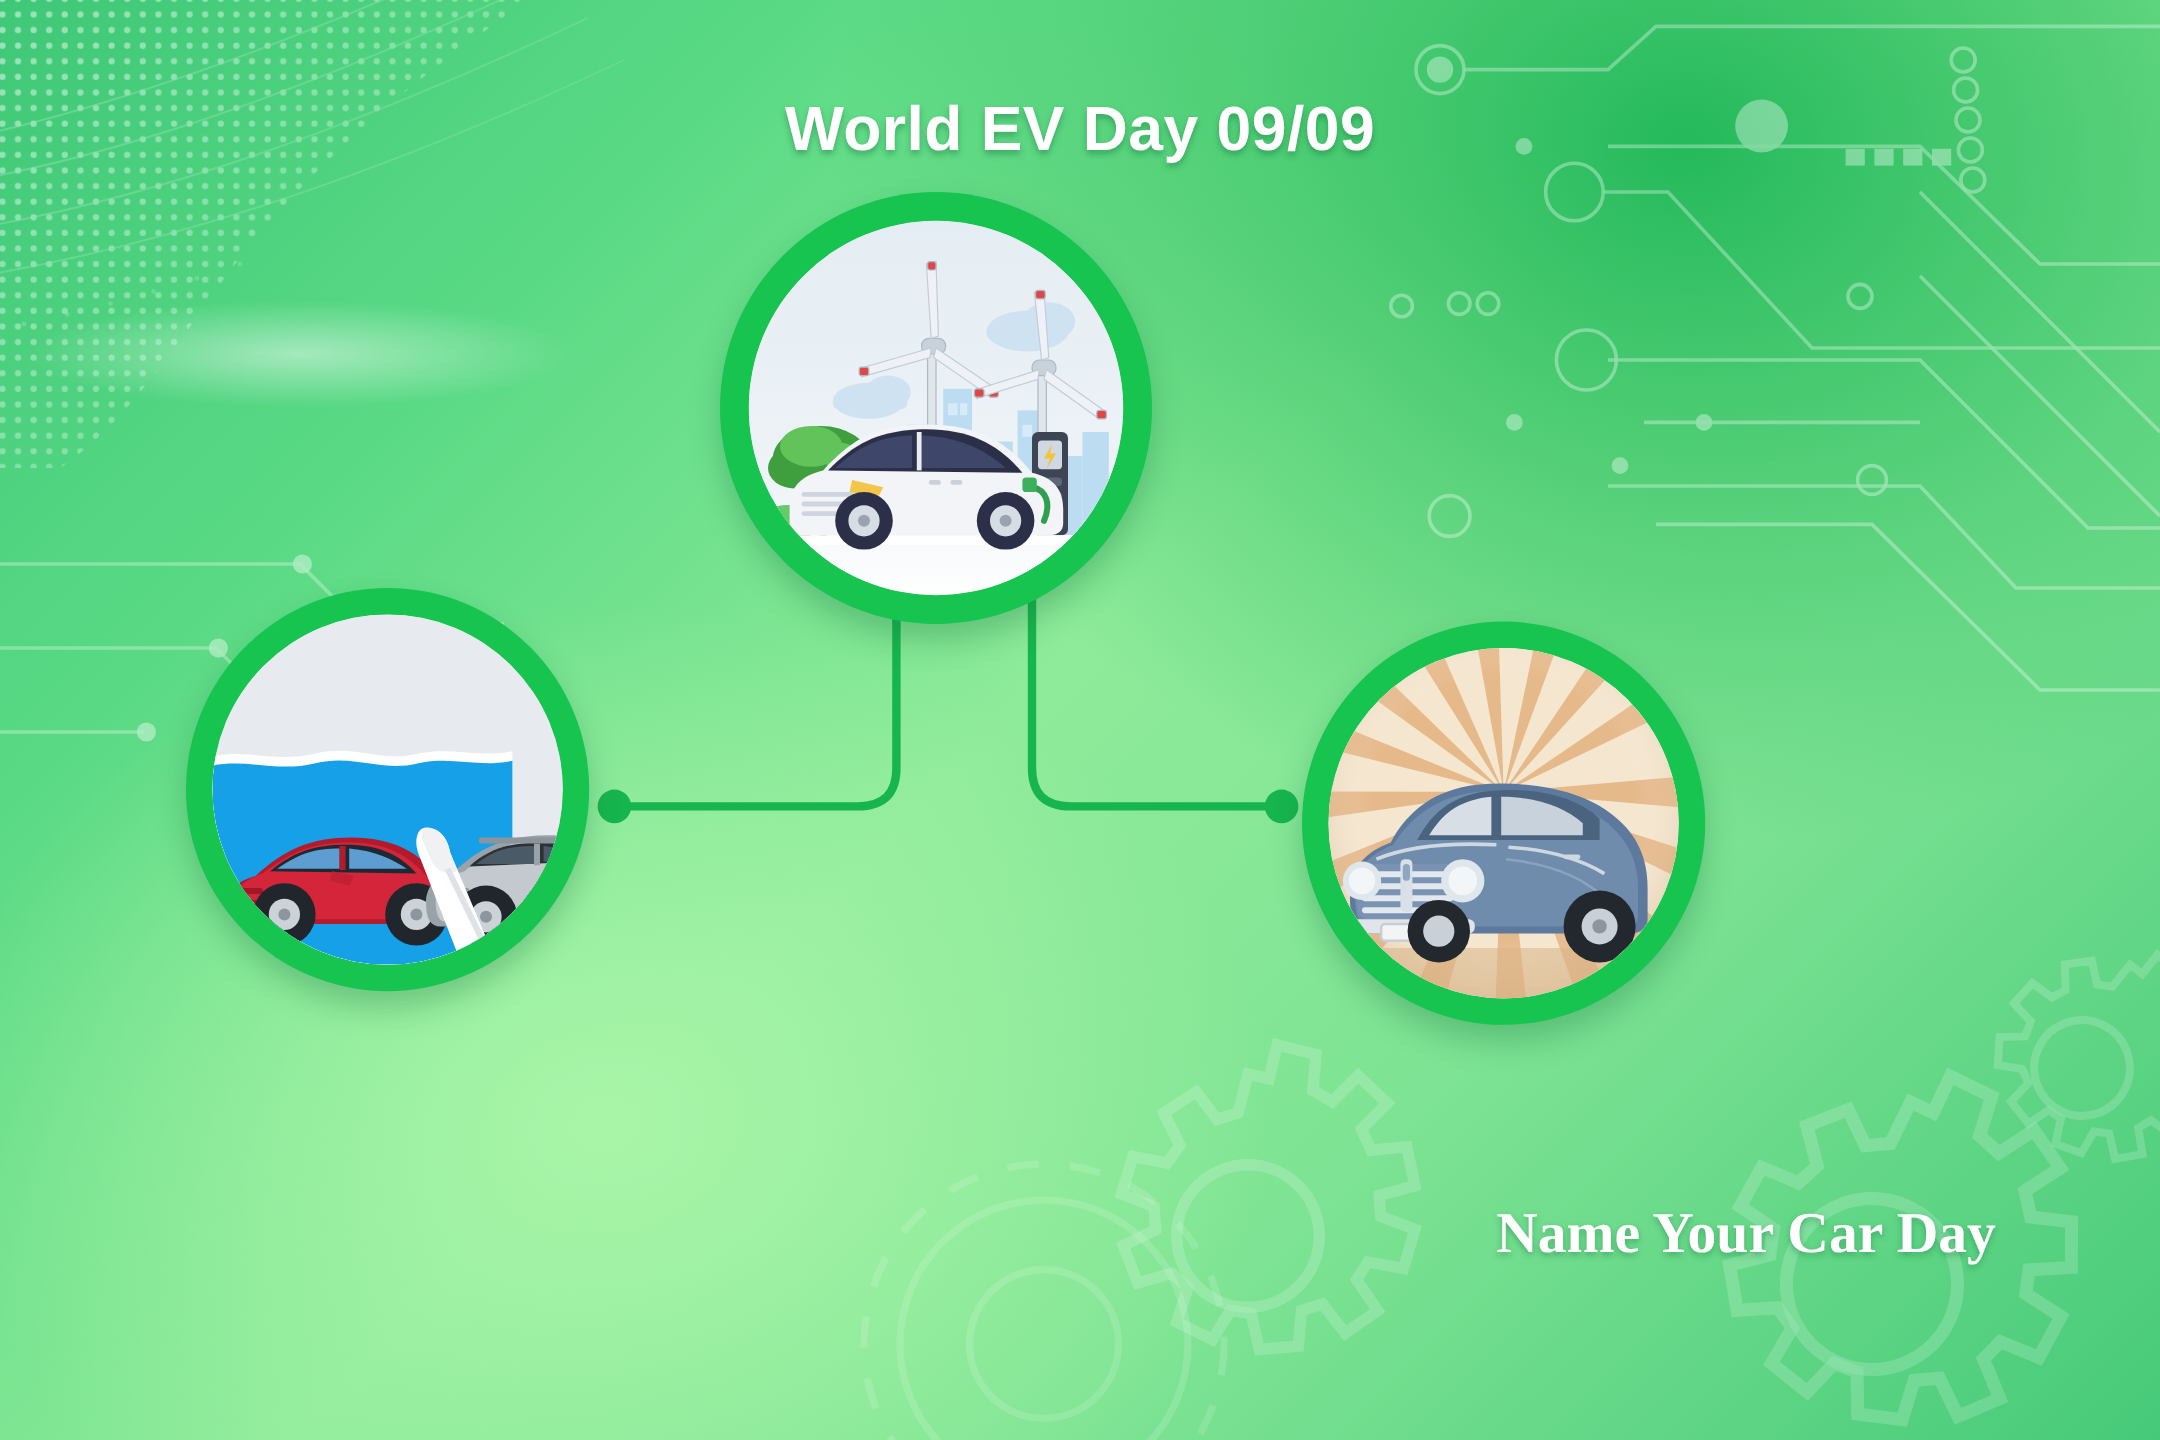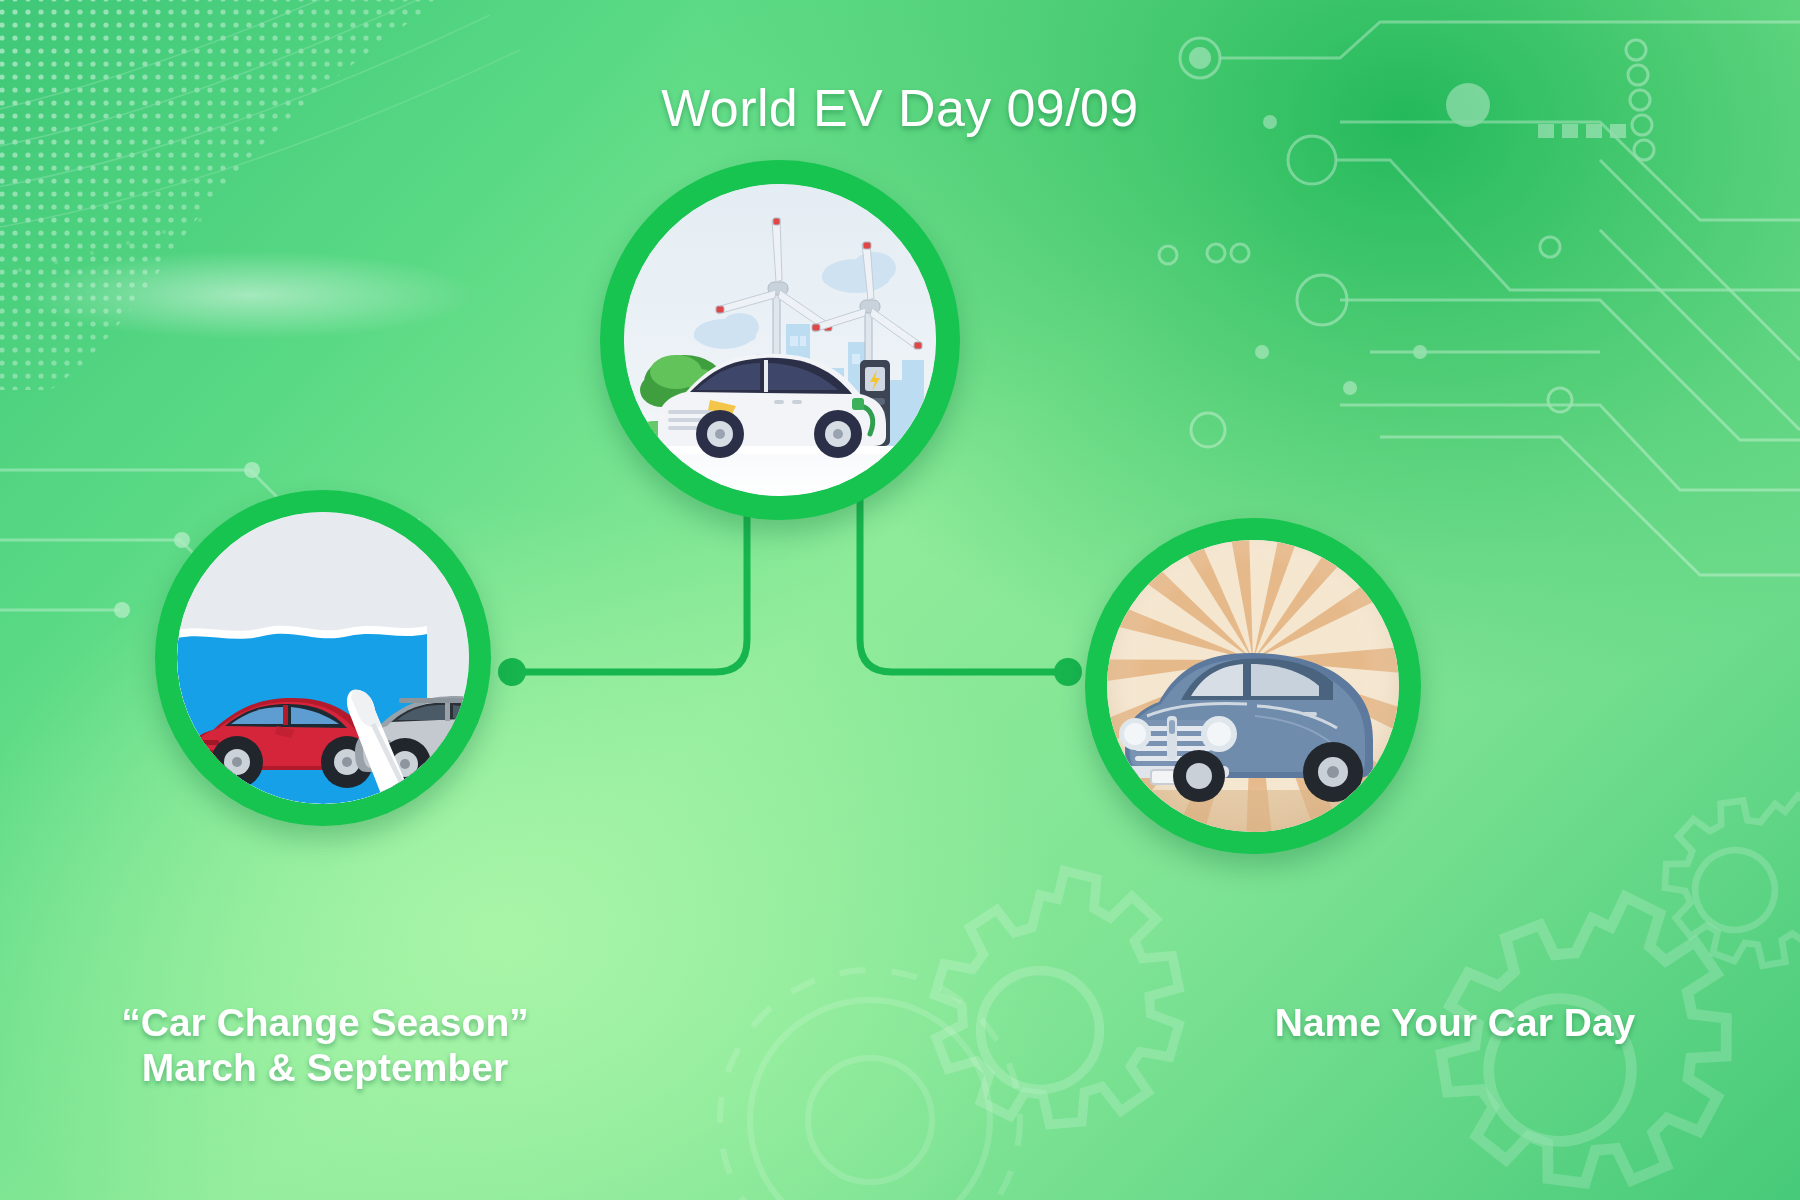--- a/index.html
+++ b/index.html
@@ -29,21 +29,21 @@
   #gears    { right:0;  bottom:0; width:1100px; height:430px; opacity:.35; }
   #gears-l  { left:620px; bottom:-90px; width:520px; height:420px; opacity:.3; }
   #lines-l  { left:0; top:430px; width:420px; height:260px; opacity:.5; }
   #glow     { left:20px; top:250px; width:460px; height:90px; opacity:.55;
               background:radial-gradient(ellipse at center, rgba(255,255,255,.85) 0%, rgba(255,255,255,0) 70%); }
 
   
   #title {
     position:absolute; top:78px; left:0; width:1800px;
     text-align:center;
-    font-size:52px; font-weight:normal; color:#ffffff;
+    font-size:52px; font-weight:bold; color:#ffffff;
     letter-spacing:.4px;
     text-shadow:0 3px 5px rgba(20,110,60,.45);
     white-space:nowrap;
   }
 
   
   #connector { position:absolute; left:0; top:0; width:1800px; height:1200px; }
 
   
   .node { position:absolute; }
@@ -69,21 +69,21 @@
   #node-left   { left:155px; top:490px; width:336px; height:336px; }
   #node-right  { left:1085px; top:518px; width:336px; height:336px; }
 
   
   .caption {
     position:absolute; text-align:center;
     color:#ffffff; font-weight:bold; line-height:1.16;
     text-shadow:0 3px 5px rgba(20,110,60,.42);
   }
   #caption-left  { left:20px;   top:1000px; width:610px; font-size:39px; }
-  #caption-right { left:1150px; top:1000px; width:610px; font-size:39px; }
+  #caption-right { left:1150px; top:1000px; width:610px; font-size:48px;font-family:Liberation Serif, serif; }
   .caption .l2 { display:block; }
 </style>
 </head>
 <body>
 
 <div id="stage">
 
   <div id="glow" class="deco"></div>
 
   <svg id="halftone" class="deco" viewBox="0 0 820 420">
@@ -531,22 +531,18 @@
               <circle cx="226" cy="232" r="15" fill="#c9d0d8"></circle>
             <circle cx="226" cy="232" r="6" fill="#8d969f"></circle>
 
             <rect x="196" y="172" width="14" height="4" rx="2" fill="#cfd8e0"></rect>
           </g>
         </g>
       </svg>
     </div>
   </div>
 
-  <div id="caption-left" class="caption">
-    <span class="l1">“Car Change Season”</span>
-    <span class="l2">March &amp; September</span>
-  </div>
 
   <div id="caption-right" class="caption">
     <span class="l1">Name Your Car Day</span>
   </div>
 
 </div>
 
 </body></html>

